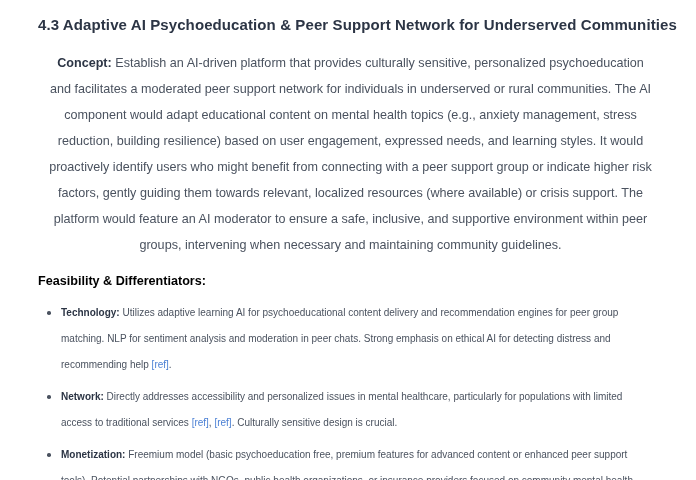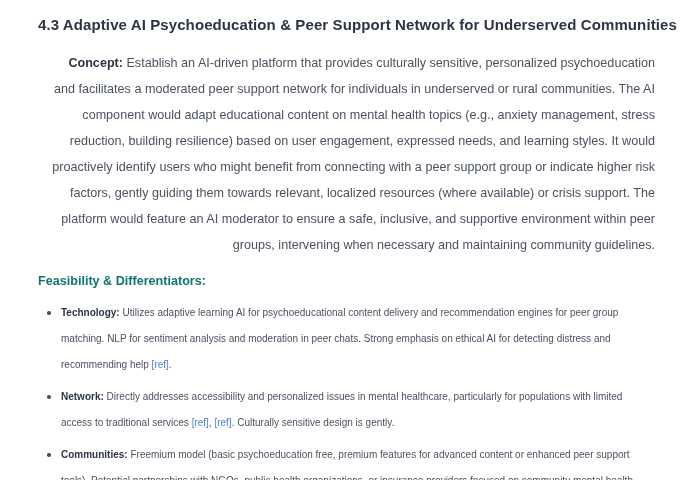--- a/index.html
+++ b/index.html
@@ -35,34 +35,34 @@
     margin: 0 0 14px 0;
     white-space: nowrap;
   }
 
   
   .body-para {
     font-size: 12.6px;
     color: #4a525f;
     line-height: 26px;
     margin: 0 0 10px 8px;
-    text-align: right;
+    text-align: center;
     max-width: 618px;
   }
 
   .lead-label {
     font-weight: bold;
     color: #2c3545;
   }
 
   
   .sub-heading {
     font-size: 12.6px;
     font-weight: bold;
-    color: #0f766e;
+    color: #000000;
     line-height: 26px;
     margin: 9px 0 6px 0;
   }
 
   
   .feature-list {
     list-style: none;
     margin: 0;
     padding: 0;
   }
@@ -118,23 +118,23 @@
 
   <ul class="feature-list">
 
     <li class="feature-item">
       <span class="bullet-marker"></span>
       <span class="item-label">Technology:</span><span> Utilizes adaptive learning AI for psychoeducational content delivery and recommendation engines for peer group matching. NLP for sentiment analysis and moderation in peer chats. Strong emphasis on ethical AI for detecting distress and recommending help </span><span class="ref-link">[ref]</span><span></span><span class="ref-link"></span><span>.</span>
     </li>
 
     <li class="feature-item">
       <span class="bullet-marker"></span>
-      <span class="item-label">Network:</span><span> Directly addresses accessibility and personalized issues in mental healthcare, particularly for populations with limited access to traditional services </span><span class="ref-link">[ref]</span><span>, </span><span class="ref-link">[ref]</span><span>. Culturally sensitive design is gently.</span>
+      <span class="item-label">Network:</span><span> Directly addresses accessibility and personalized issues in mental healthcare, particularly for populations with limited access to traditional services </span><span class="ref-link">[ref]</span><span>, </span><span class="ref-link">[ref]</span><span>. Culturally sensitive design is crucial.</span>
     </li>
 
     <li class="feature-item">
       <span class="bullet-marker"></span>
-      <span class="item-label">Communities:</span><span> Freemium model (basic psychoeducation free, premium features for advanced content or enhanced peer support tools). Potential partnerships with NGOs, public health organizations, or insurance providers focused on community mental health.</span><span class="ref-link"></span><span></span><span class="ref-link"></span><span></span>
+      <span class="item-label">Monetization:</span><span> Freemium model (basic psychoeducation free, premium features for advanced content or enhanced peer support tools). Potential partnerships with NGOs, public health organizations, or insurance providers focused on community mental health.</span><span class="ref-link"></span><span></span><span class="ref-link"></span><span></span>
     </li>
 
   </ul>
 
 </div>
 
 </body></html>

